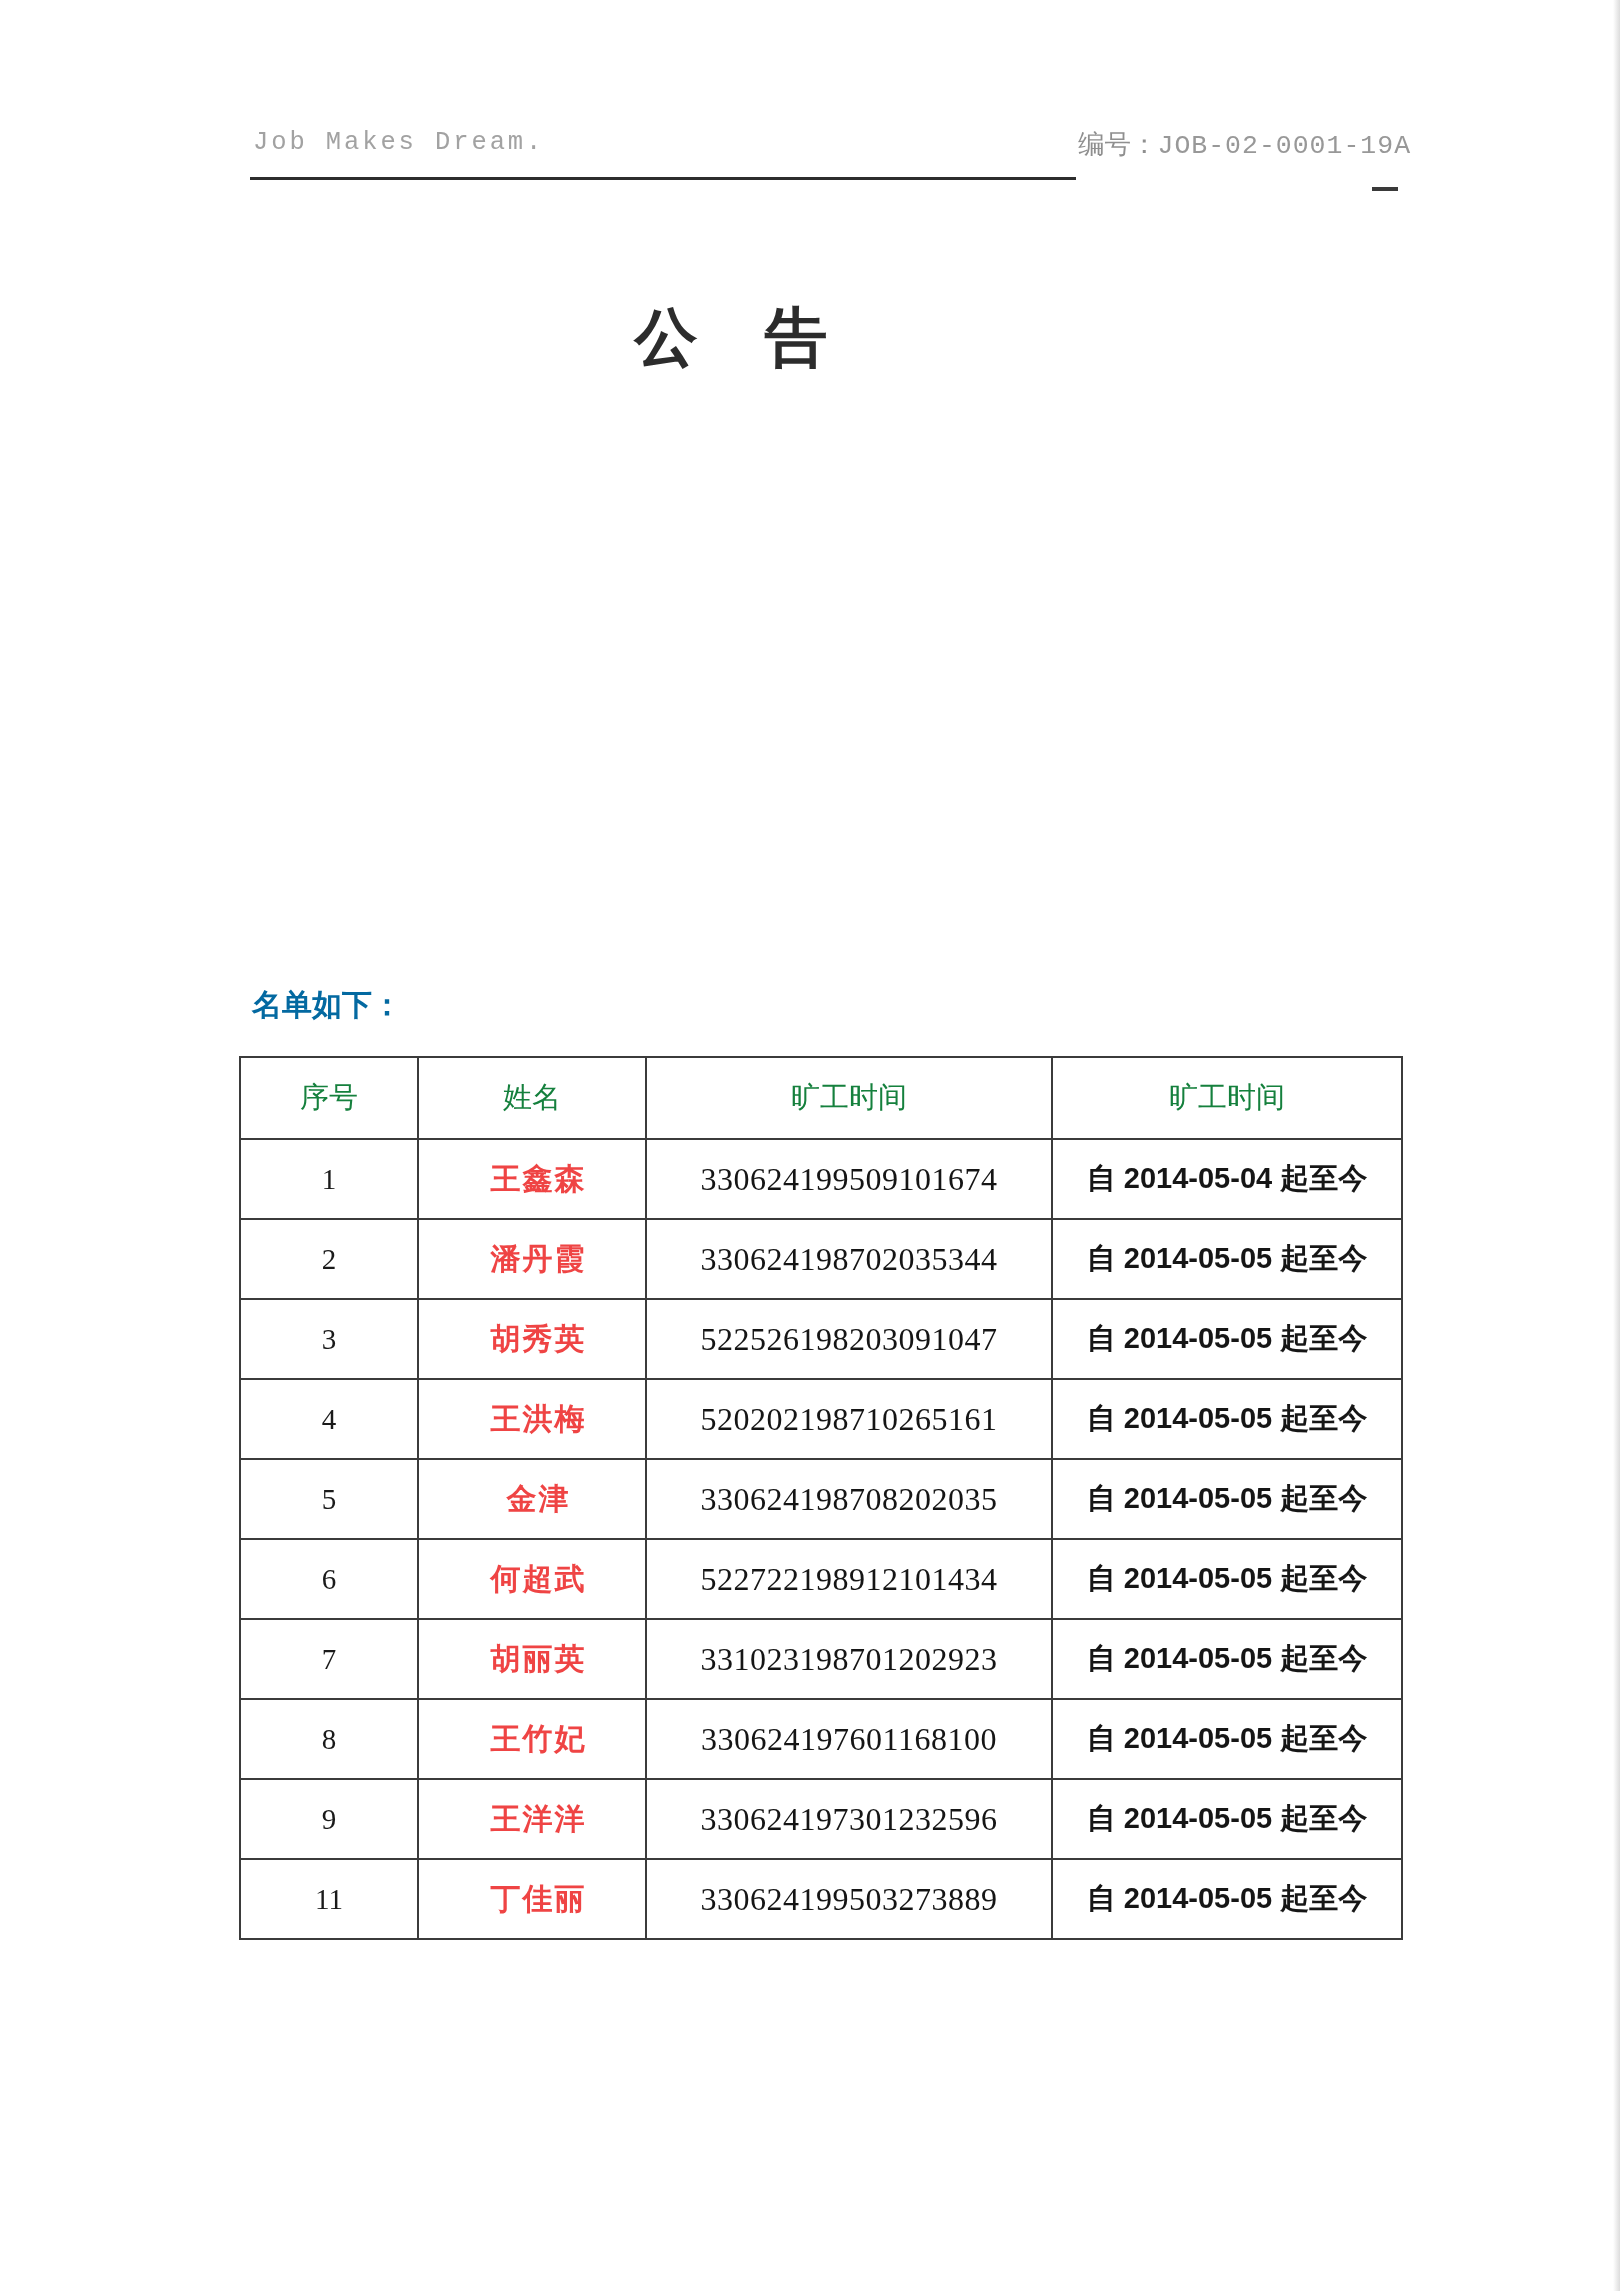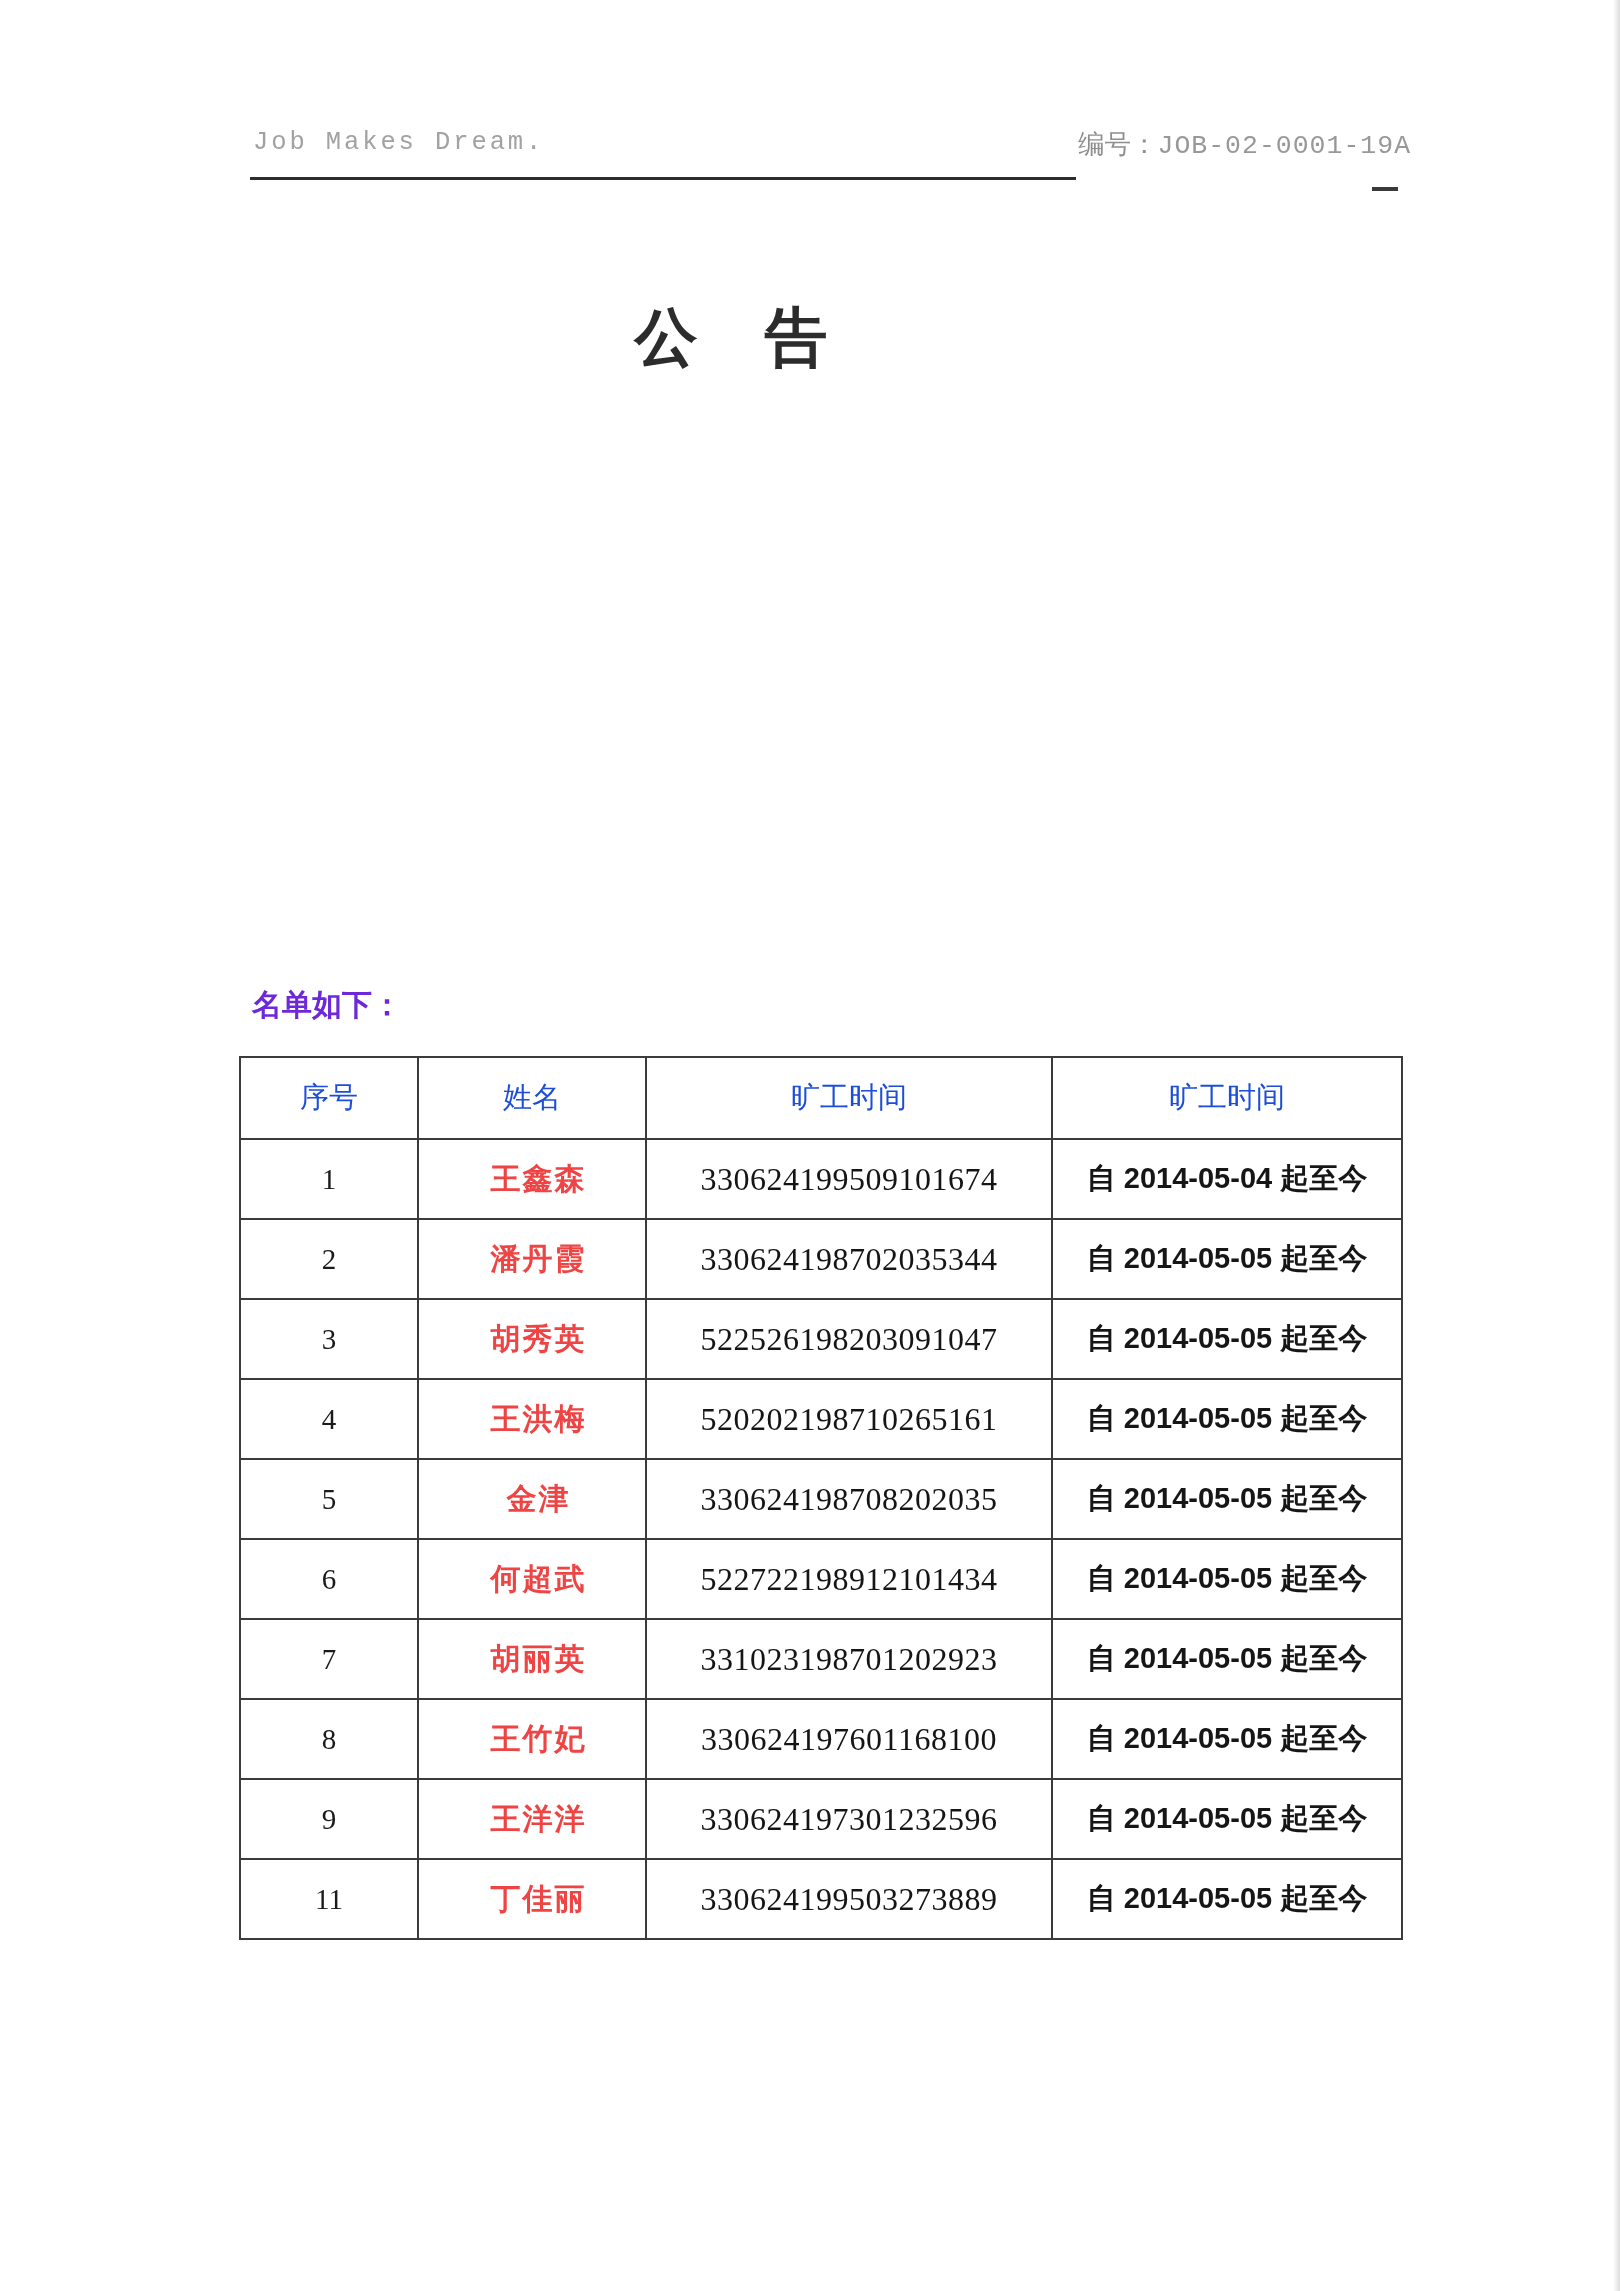--- a/index.html
+++ b/index.html
@@ -60,38 +60,38 @@
     text-align: justify;
     white-space: nowrap;
   }
   .para-line.justified { text-align-last: justify; white-space: normal; }
   .para-line.first { text-indent: 71px; }
 
   
   .list-label {
     position: absolute; left: 252px; top: 985px;
     font-family: "Liberation Sans", sans-serif;
-    font-size: 30px; font-weight: 700; color: #6d28d9;
+    font-size: 30px; font-weight: 700; color: #0369a1;
   }
 
   
   table.roster {
     position: absolute; left: 239px; top: 1056px;
     width: 1162px;
     border-collapse: collapse; table-layout: fixed;
   }
   .roster th, .roster td {
     border: 2px solid #3b3b3b;
     text-align: center; vertical-align: middle;
     padding: 0; overflow: hidden;
   }
   .roster thead tr { height: 82px; }
   .roster tbody tr { height: 80px; }
   .roster th {
-    font-weight: 400; font-size: 29px; color: #1d4ed8;
+    font-weight: 400; font-size: 29px; color: #15803d;
     font-family: "Liberation Serif", serif;
   }
   td.cell-seq { font-size: 29px; color: #1a1a1a; font-family: "Liberation Serif", serif; }
   td.cell-name {
     font-size: 30px; font-weight: 700; color: #ef4444;
     font-family: "Liberation Sans", sans-serif;
     letter-spacing: 2px;
     padding-left: 13px;
   }
   td.cell-id {

